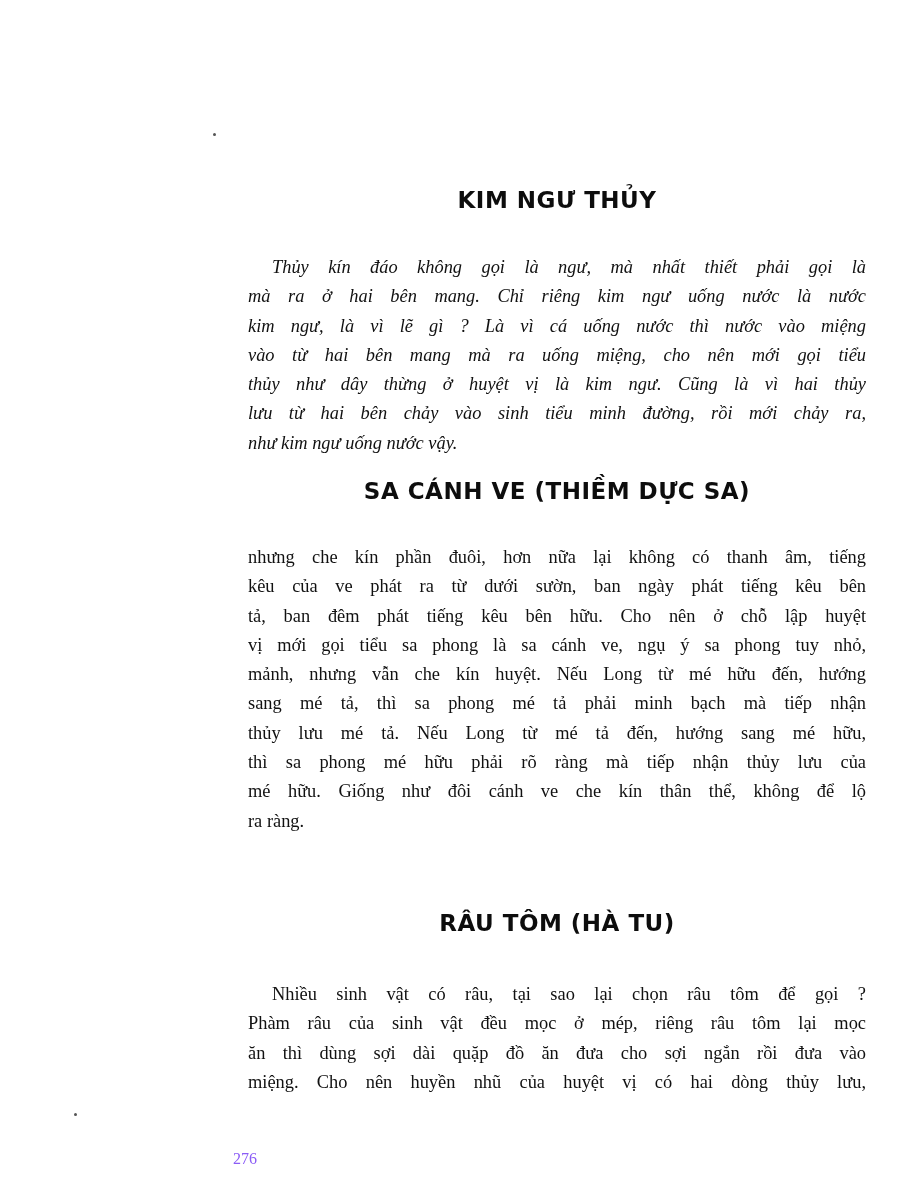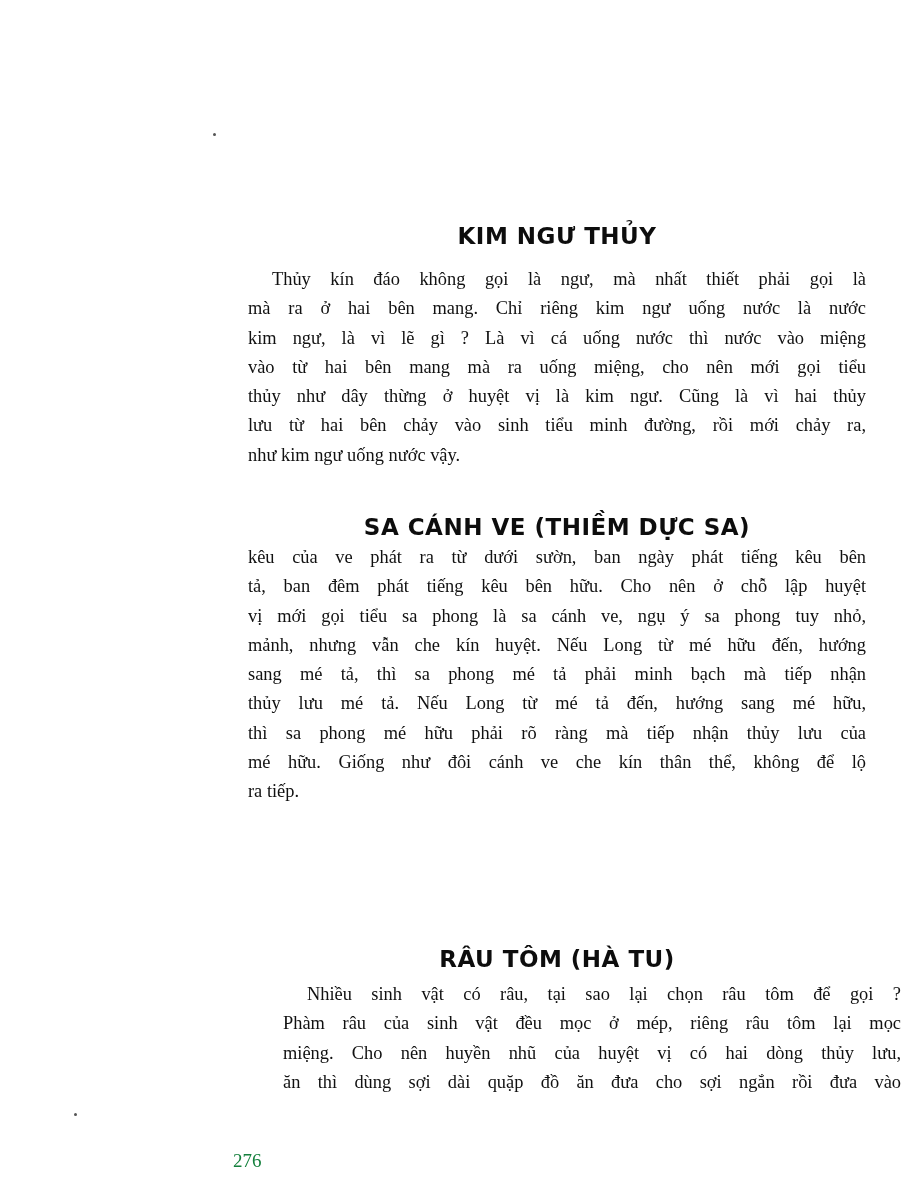--- a/index.html
+++ b/index.html
@@ -30,21 +30,20 @@
       position: absolute;
       left: 248px;
       width: 618px;
       text-align: center;
       font-family: "DejaVu Sans", sans-serif;
       font-weight: bold;
       font-size: 23px;
       letter-spacing: 0.5px;
       color: #0d0d0d;
       white-space: nowrap;
-      margin-top: 36px;
     }
     .para {
       position: absolute;
       left: 248px;
       width: 618px;
       font-family: "Liberation Serif", serif;
       font-size: 18.4px;
       line-height: 29.3px;
       text-align: justify;
       color: #111;
@@ -59,58 +58,59 @@
       text-align-last: left;
     }
     .para .line.indent {
       padding-left: 24px;
     }
     .page-number {
       position: absolute;
       left: 233px;
       top: 1150px;
       font-family: "Liberation Serif", serif;
-      font-size: 19px;
-      color: #15803d;
+      font-size: 16px;
+      color: #8b5cf6;
     }
   </style>
 </head>
 <body>
 
 <div class="page">
 
   <span class="speck" style="left:213px; top:133px;"></span>
   <span class="speck" style="left:74px; top:1113px;"></span>
 
   <div class="heading" style="top:187px;">KIM NGƯ THỦY</div>
-  <div class="para" style="top:265px;">
+  <div class="para" style="top:253px;font-style:italic;">
     <span class="line indent">Thủy kín đáo không gọi là ngư, mà nhất thiết phải gọi là</span>
     <span class="line">mà ra ở hai bên mang. Chỉ riêng kim ngư uống nước là nước</span>
     <span class="line">kim ngư, là vì lẽ gì ? Là vì cá uống nước thì nước vào miệng</span>
     <span class="line">vào từ hai bên mang mà ra uống miệng, cho nên mới gọi tiểu</span>
     <span class="line">thủy như dây thừng ở huyệt vị là kim ngư. Cũng là vì hai thủy</span>
     <span class="line">lưu từ hai bên chảy vào sinh tiểu minh đường, rồi mới chảy ra,</span>
     <span class="line last">như kim ngư uống nước vậy.</span>
   </div>
 
   <div class="heading" style="top:478px;">SA CÁNH VE (THIỀM DỰC SA)</div>
   <div class="para" style="top:543px;">
+    <span class="line">nhưng che kín phần đuôi, hơn nữa lại không có thanh âm, tiếng</span>
     <span class="line">kêu của ve phát ra từ dưới sườn, ban ngày phát tiếng kêu bên</span>
     <span class="line">tả, ban đêm phát tiếng kêu bên hữu. Cho nên ở chỗ lập huyệt</span>
     <span class="line">vị mới gọi tiểu sa phong là sa cánh ve, ngụ ý sa phong tuy nhỏ,</span>
     <span class="line">mảnh, nhưng vẫn che kín huyệt. Nếu Long từ mé hữu đến, hướng</span>
     <span class="line">sang mé tả, thì sa phong mé tả phải minh bạch mà tiếp nhận</span>
     <span class="line">thủy lưu mé tả. Nếu Long từ mé tả đến, hướng sang mé hữu,</span>
     <span class="line">thì sa phong mé hữu phải rõ ràng mà tiếp nhận thủy lưu của</span>
     <span class="line">mé hữu. Giống như đôi cánh ve che kín thân thể, không để lộ</span>
-    <span class="line last">ra tiếp.</span>
+    <span class="line last">ra ràng.</span>
   </div>
 
   <div class="heading" style="top:910px;">RÂU TÔM (HÀ TU)</div>
-  <div class="para" style="top:980px;margin-left:35px;">
+  <div class="para" style="top:980px;">
     <span class="line indent">Nhiều sinh vật có râu, tại sao lại chọn râu tôm để gọi ?</span>
     <span class="line">Phàm râu của sinh vật đều mọc ở mép, riêng râu tôm lại mọc</span>
+    <span class="line">ăn thì dùng sợi dài quặp đồ ăn đưa cho sợi ngắn rồi đưa vào</span>
     <span class="line">miệng. Cho nên huyền nhũ của huyệt vị có hai dòng thủy lưu,</span>
-    <span class="line">ăn thì dùng sợi dài quặp đồ ăn đưa cho sợi ngắn rồi đưa vào</span>
   </div>
 
   <div class="page-number">276</div>
 </div>
 
 </body></html>

